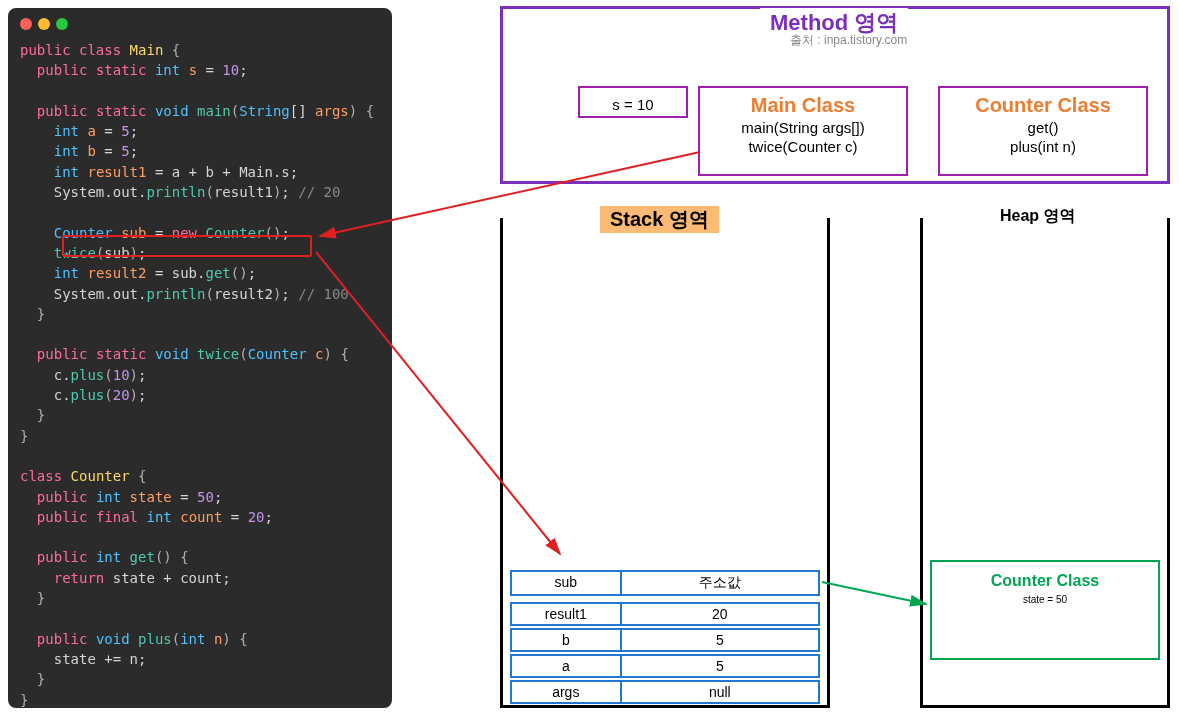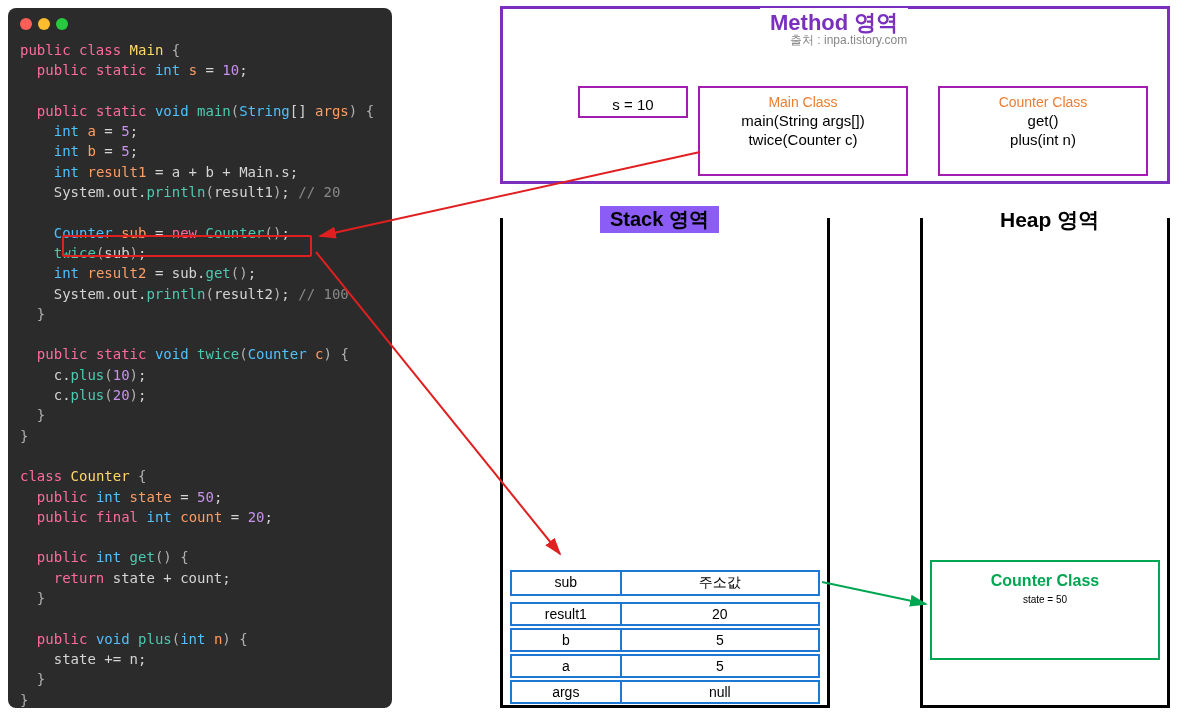--- a/index.html
+++ b/index.html
@@ -65,58 +65,58 @@
 }
 
 .orange-box {
   position: absolute;
   border: 2px solid #a21caf;
   background: #fff;
   text-align: center;
   padding: 6px;
   margin-top: 24px;
 }
-.orange-title { color: #ed7d31; font-weight: normal; font-size: 14px; }
+.orange-title { color: #ed7d31; font-weight: bold; font-size: 20px; }
 .orange-body { color: #000; font-size: 15px; margin-top: 2px; }
 
 .s-box { left: 578px; top: 62px; width: 110px; height: 32px; }
 .main-class-box { left: 698px; top: 62px; width: 210px; height: 90px; }
 .counter-class-box { left: 938px; top: 62px; width: 210px; height: 90px; }
 
 .stack-area {
   position: absolute;
   left: 500px; top: 218px;
   width: 330px; height: 490px;
   border-left: 3px solid #000;
   border-right: 3px solid #000;
   border-bottom: 3px solid #000;
 }
 .stack-title {
   position: absolute;
   left: 600px; top: 206px;
-  background: #8b5cf6;
+  background: #fdba74;
   padding: 0 10px;
   font-size: 20px;
   font-weight: bold;
 }
 
 .heap-area {
   position: absolute;
   left: 920px; top: 218px;
   width: 250px; height: 490px;
   border-left: 3px solid #000;
   border-right: 3px solid #000;
   border-bottom: 3px solid #000;
 }
 .heap-title {
   position: absolute;
   left: 990px; top: 206px;
   background: #fff;
   padding: 0 10px;
-  font-size: 21px;
+  font-size: 16px;
   font-weight: bold;
 }
 
 .stack-table {
   position: absolute;
   left: 510px; top: 570px;
   width: 310px;
 }
 .stack-row {
   display: flex;

